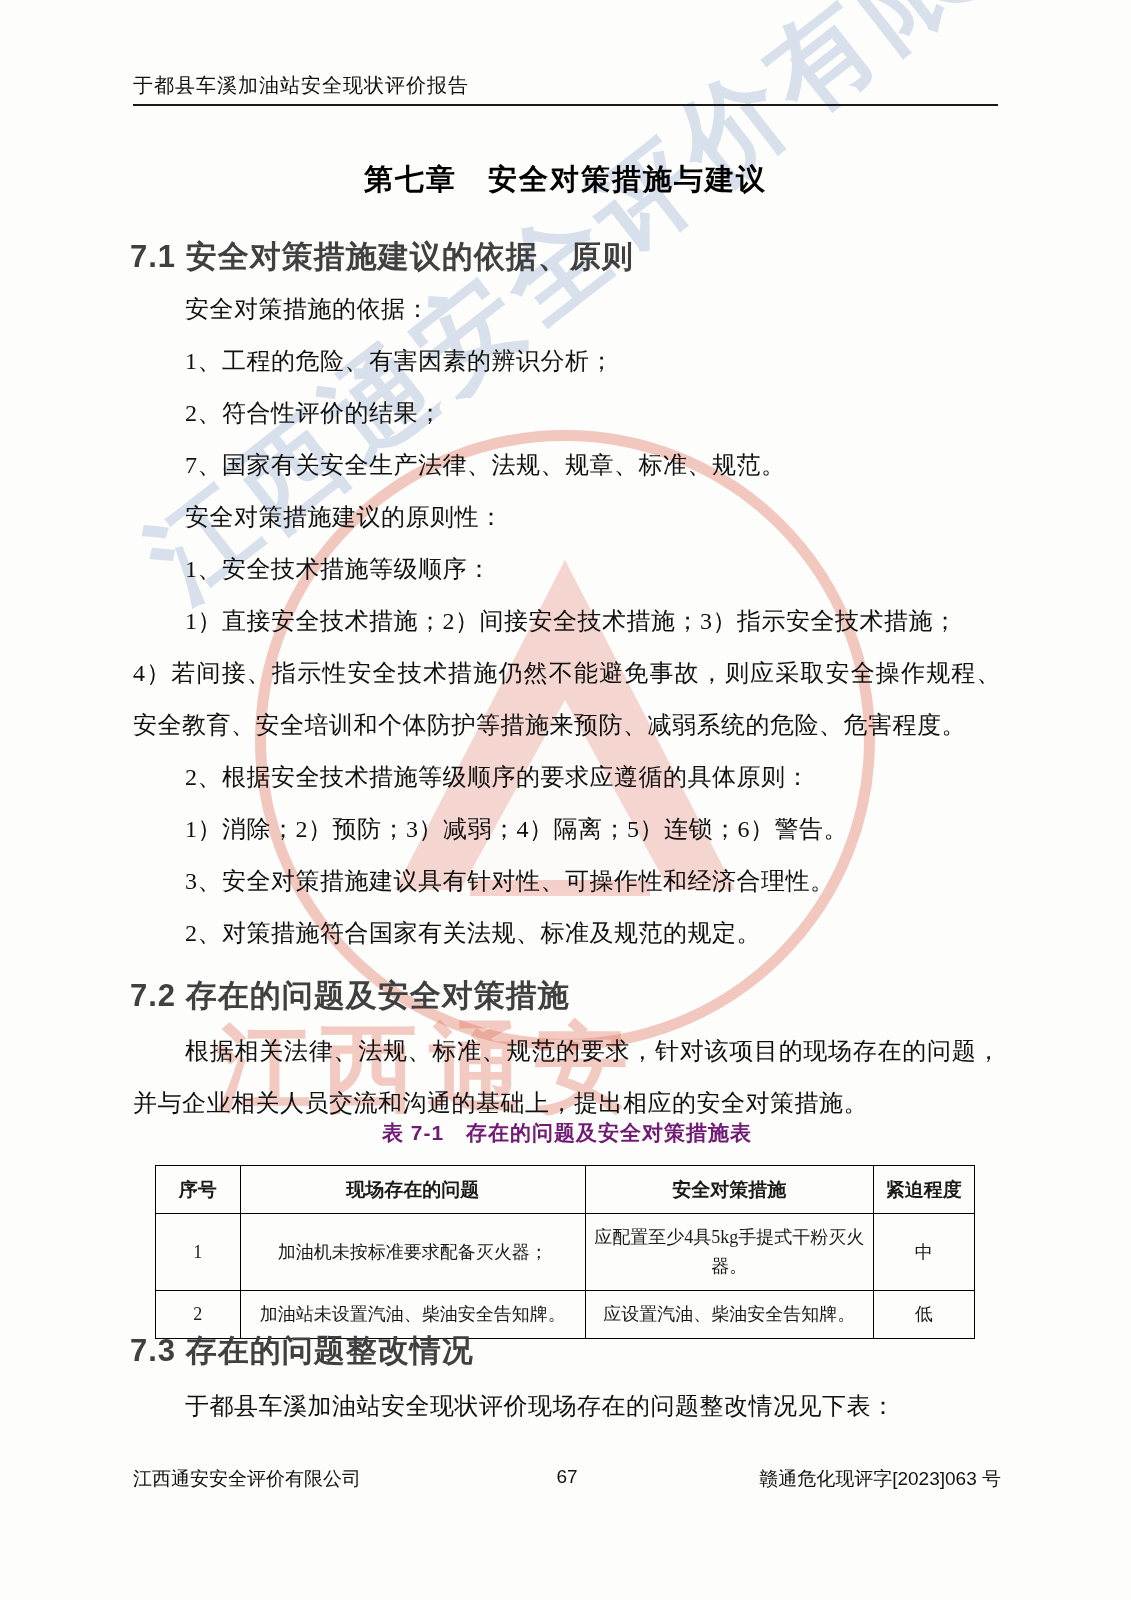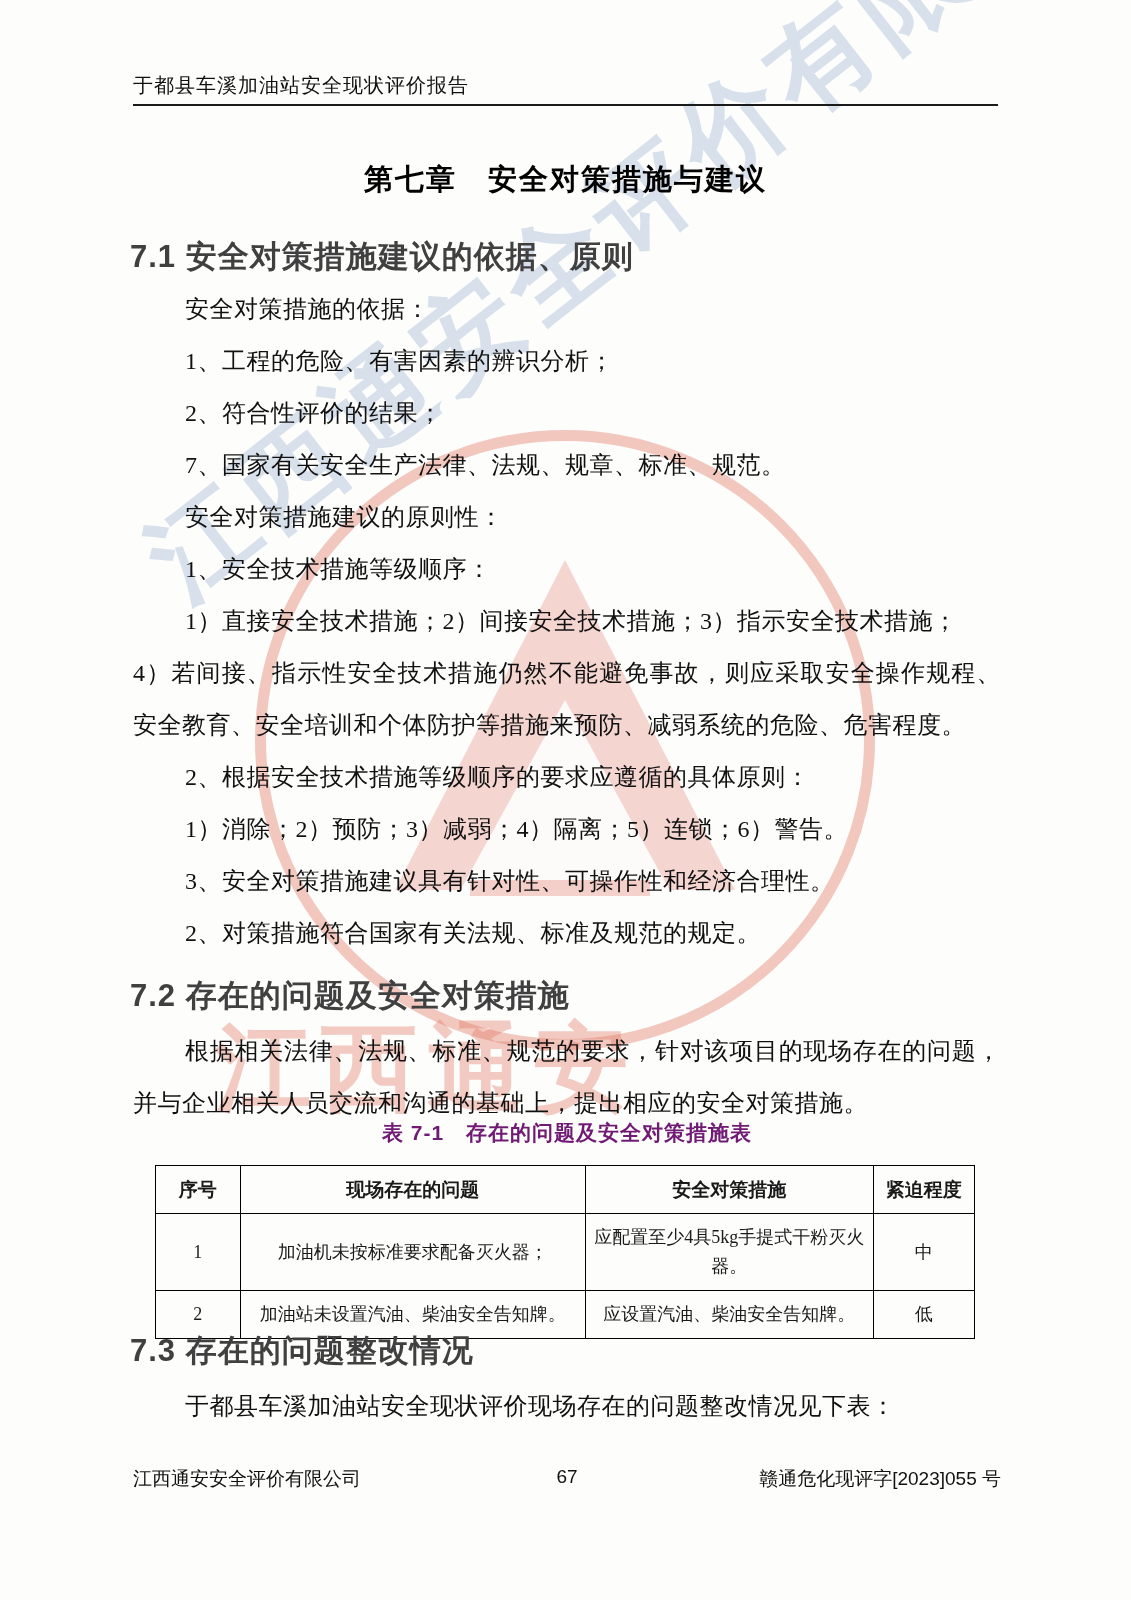--- a/index.html
+++ b/index.html
@@ -283,16 +283,16 @@
           <td>低</td>
         </tr>
       </tbody>
     </table>
 
     <div class="h2" style="top:1330px;">7.3 存在的问题整改情况</div>
     <div class="para full" style="top:1380px; text-indent:52px;">于都县车溪加油站安全现状评价现场存在的问题整改情况见下表：</div>
 
     <div class="footer-left">江西通安安全评价有限公司</div>
     <div class="footer-center">67</div>
-    <div class="footer-right">赣通危化现评字[2023]055 号</div>
+    <div class="footer-right">赣通危化现评字[2023]063 号</div>
 
   </div>
 </div>
 
 </body></html>

